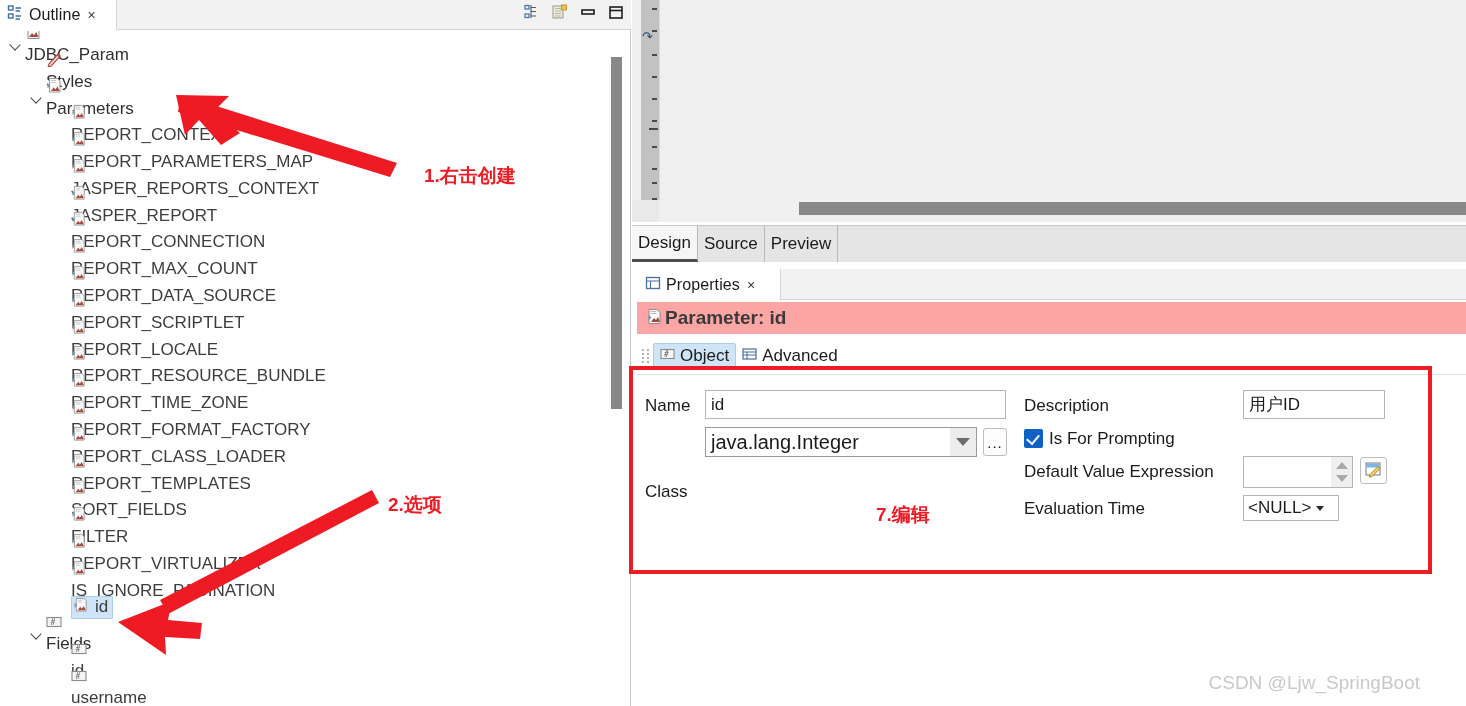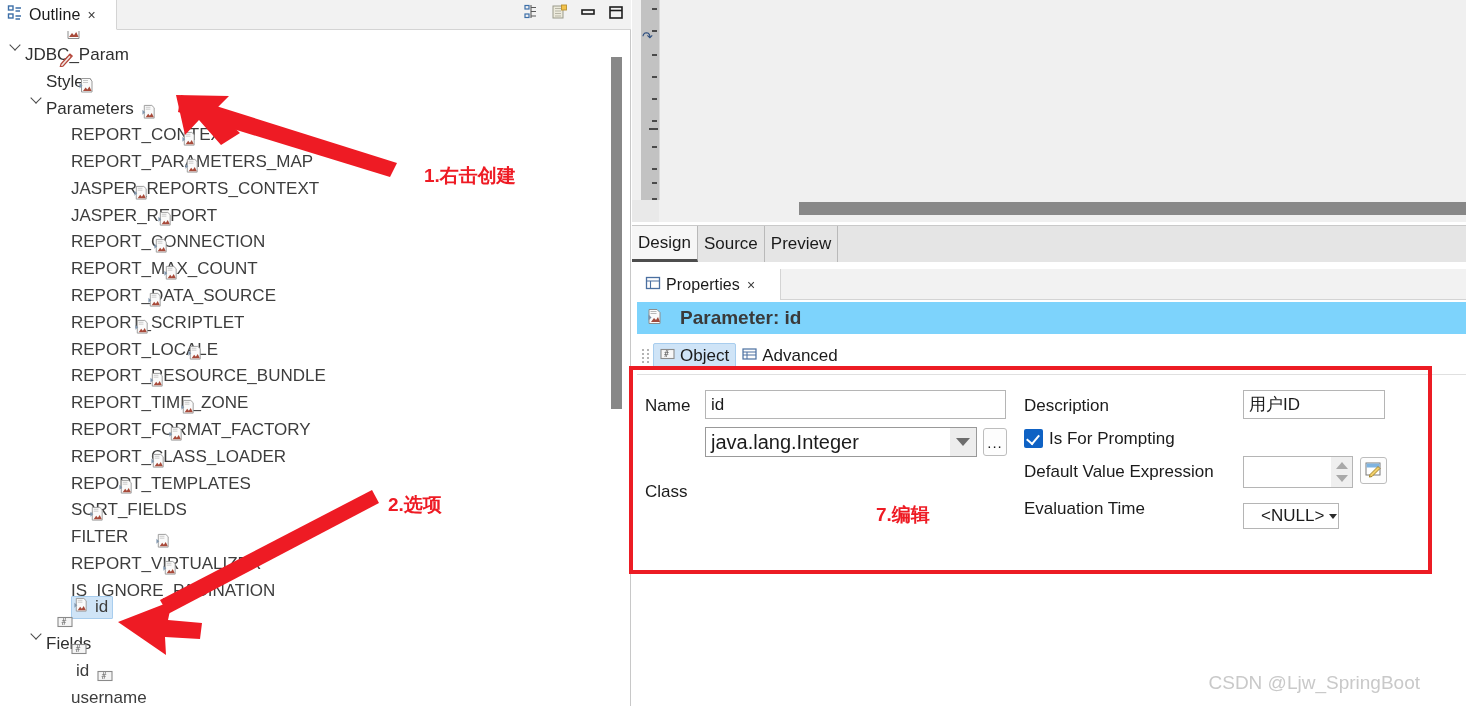--- a/index.html
+++ b/index.html
@@ -77,21 +77,20 @@
     background: #ffffff;
   }
   .trow {
     position: relative;
     height: 26.8px;
     display: flex;
     align-items: center;
     font-size: 17px;
     color: #3d3d3d;
     white-space: nowrap;
-    text-align: center;
   }
   .twist {
     width: 13px; height: 13px;
     margin-right: 3px;
     flex: 0 0 auto;
     position: relative;
   }
   .twist.open::after {
     content: "";
     position: absolute;
@@ -233,24 +232,24 @@
     padding-left: 8px;
     gap: 5px;
   }
 
   #props-header {
     position: absolute;
     left: 5px; top: 302px;
     width: 829px; height: 32px;
     display: flex;
     align-items: center;
-    gap: 17px;
+    gap: 2px;
     padding-left: 9px;
     box-sizing: border-box;
-    background: #7dd3fc;
+    background: #fca5a5;
   }
   #props-title {
     font-size: 19px;
     font-weight: bold;
     color: #3a3a3a;
   }
 
   #subtabs {
     position: absolute;
     left: 5px; top: 340px;
@@ -393,24 +392,23 @@
     border-top: 7px solid #a9a9a9;
   }
   .fsmallcombo {
     position: absolute;
     background: #ffffff;
     border: 1px solid #b5b5b5;
     box-sizing: border-box;
     display: flex;
     align-items: center;
     gap: 5px;
-    padding: 0 17px;
+    padding: 0 4px;
     font-size: 17px;
     color: #1b1b1b;
-    margin-top: 8px;
   }
   .caret-mini {
     width: 0; height: 0;
     border-left: 4px solid transparent;
     border-right: 4px solid transparent;
     border-top: 5px solid #2b2b2b;
   }
 
   
   #red-box {

